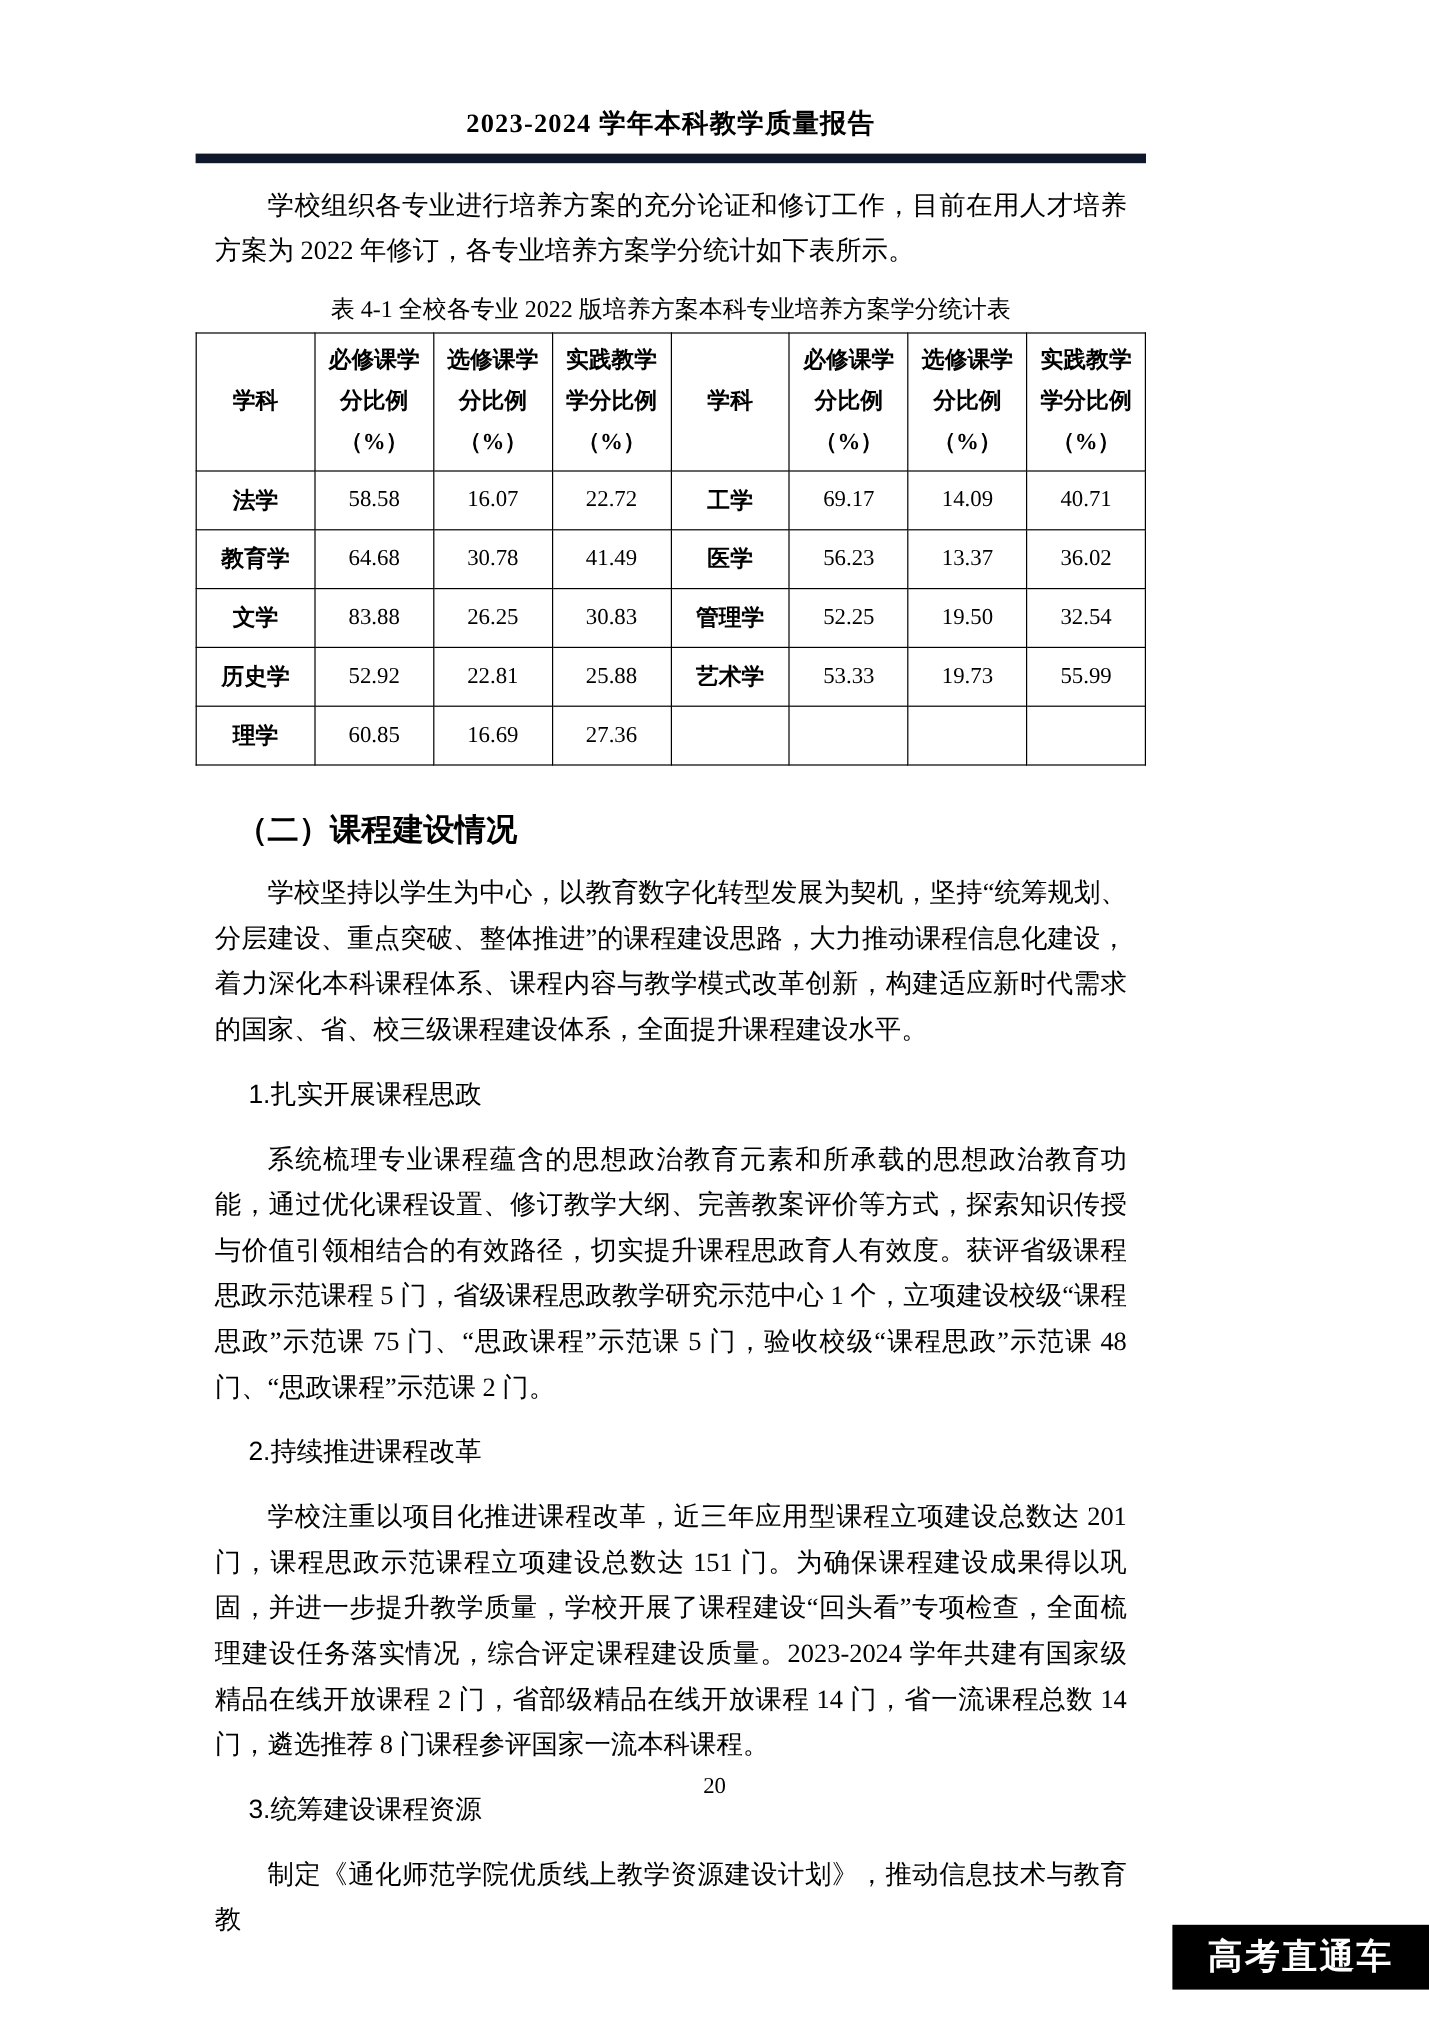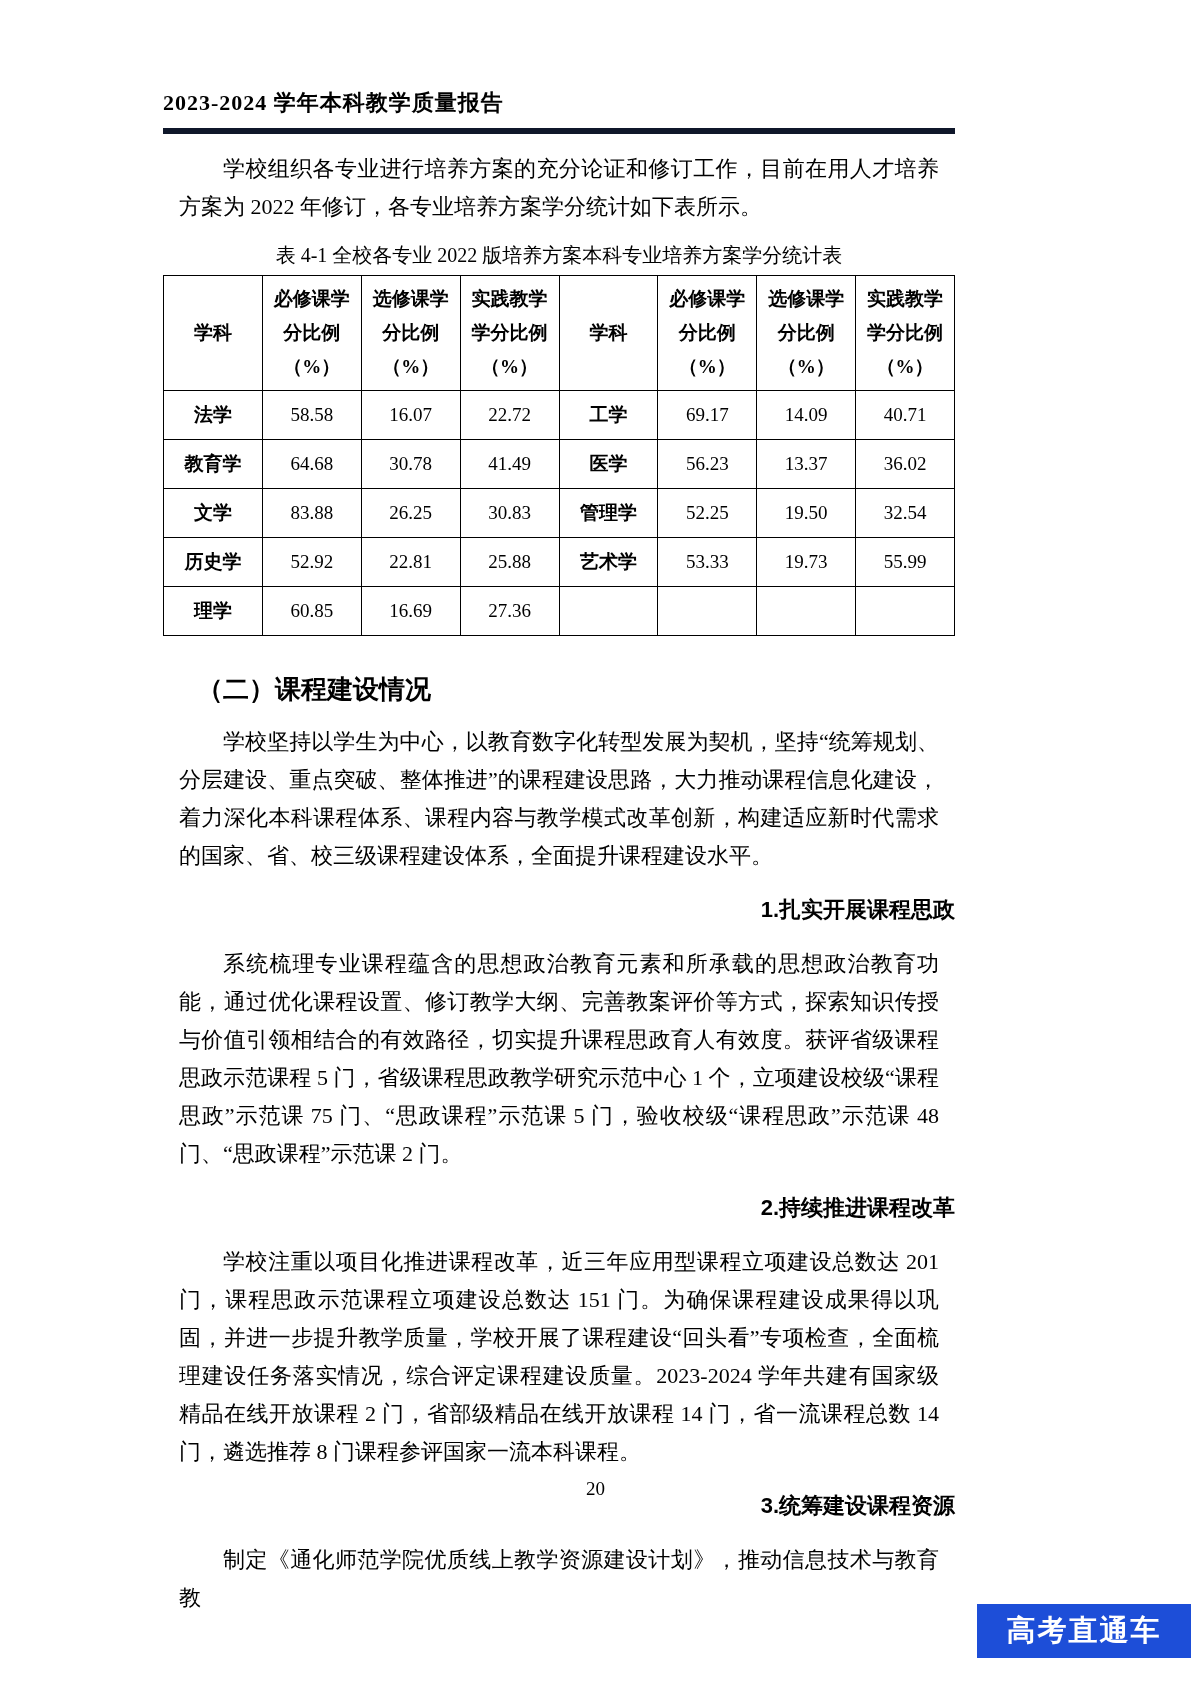--- a/index.html
+++ b/index.html
@@ -6,22 +6,22 @@
   body {
     width: 1191px; height: 1684px;
     background: #ffffff; color: #000000;
     font-family: "Liberation Serif", "DejaVu Serif", serif;
     position: relative; overflow: hidden;
   }
   .content {
     position: absolute; left: 163px; top: 88px; width: 792px;
   }
   .doc-header {
-    text-align: left; font-size: 22px; font-weight: bold;
-    padding-bottom: 10px; border-bottom: 6px solid #0f172a;
+    text-align: center; font-size: 22px; font-weight: bold;
+    padding-bottom: 10px; border-bottom: 8px solid #0f172a;
     letter-spacing: 1px;
   }
   p.para {
     font-size: 22px; line-height: 38px; margin: 16px;
     text-indent: 2em; text-align: justify;
   }
   .intro-para { margin-top: 30px; }
   .table-caption {
     text-align: center; font-size: 20px; margin: 12px 0 6px 0;
   }
@@ -39,31 +39,31 @@
   }
   table.credits td { height: 44px; }
   table.credits td.subject { font-weight: bold; }
   .section-heading {
     font-family: "Liberation Sans", "DejaVu Sans", sans-serif;
     font-size: 26px; font-weight: bold;
     margin: 36px 0 10px 0; padding-left: 34px;
   }
   .sub-heading {
     font-family: "Liberation Sans", "DejaVu Sans", sans-serif;
-    font-size: 22px; font-weight: bold; line-height: 38px;
-    margin: 6px 0 2px 0; padding-left: 44px; text-align: right;
+    font-size: 22px; font-weight: normal; line-height: 38px;
+    margin: 6px 0 2px 0; padding-left: 44px;
   }
   .section-intro { margin-top: 8px; }
   .page-number {
     position: absolute; top: 1478px; left: 0; width: 100%;
     text-align: center; font-size: 19px;
   }
   .watermark {
     position: absolute; top: 1604px; right: 0;
-    width: 214px; height: 54px; background: #1d4ed8;
+    width: 214px; height: 54px; background: #000000;
     color: #ffffff; display: flex; align-items: center; justify-content: center;
     font-family: "Liberation Sans", "DejaVu Sans", sans-serif;
     font-size: 29px; font-weight: bold; letter-spacing: 2px;
   }
 </style>
 </head>
 <body>
 
 <div class="content">
 

